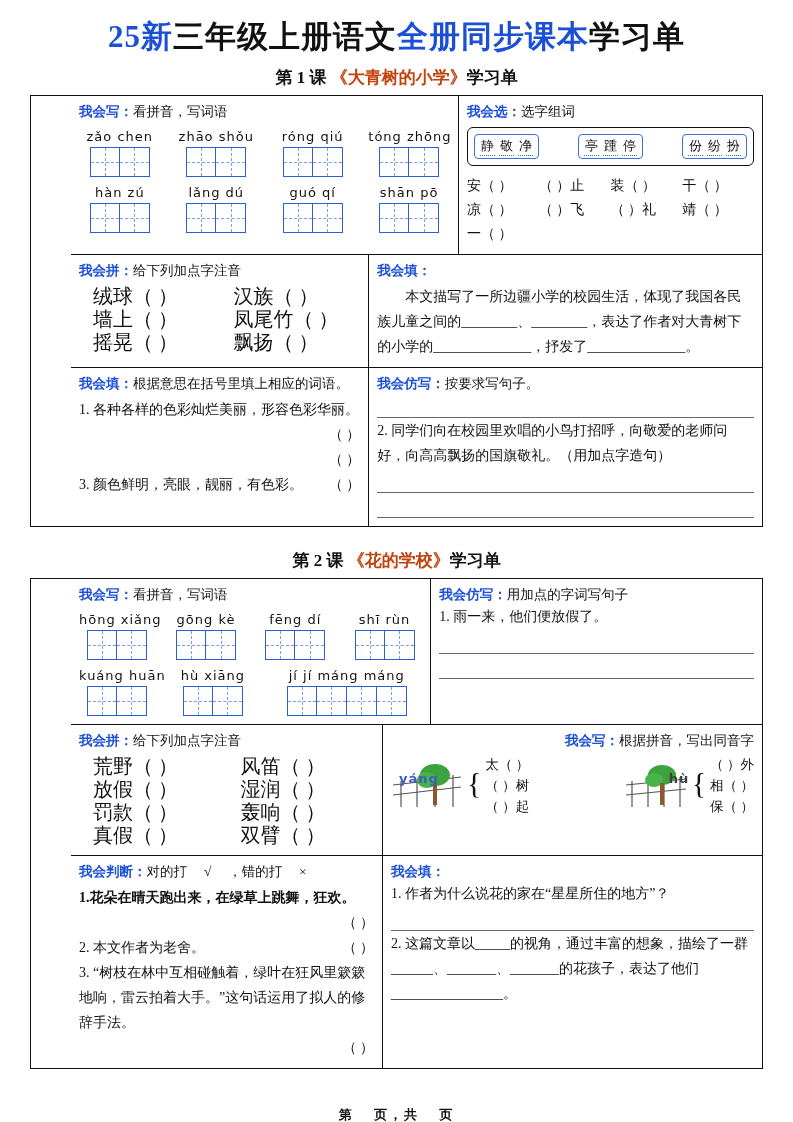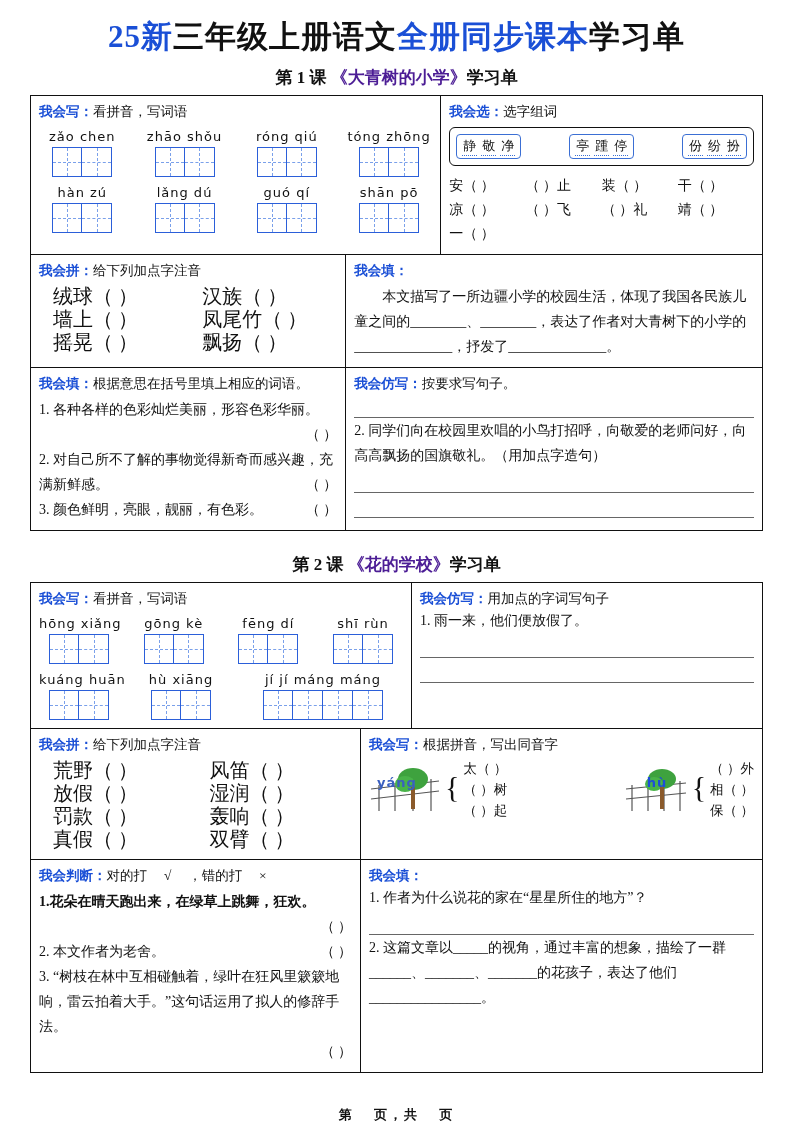--- a/index.html
+++ b/index.html
@@ -24,27 +24,28 @@
   .mt-blue{color:#1a4fd6;}
   .mt-black{color:#111;}
 
   .lesson-title{
     text-align:center;
     font-size:17px;
     font-weight:bold;
     margin-top:8px;
     margin-bottom:6px;
   }
-  .lesson-title .red{color:#4c1d95;}
+  .lesson-title .red{color:#c2410c;}
 
   
   .sheet{
     margin:0 30px;
     border:1.5px solid #111;
     box-sizing:border-box;
+    padding-left:40px;
   }
   .row{display:flex;}
   .row + .row{border-top:1.5px solid #111;}
   .cellL{box-sizing:border-box;padding:6px 8px 8px 8px;}
   .cellR{box-sizing:border-box;padding:6px 8px 8px 8px;border-left:1.5px solid #111;}
 
   .tag{
     color:#1a4fd6;
     font-weight:bold;
     font-size:13.5px;
@@ -286,21 +287,20 @@
 
     <div class="row">
       <div class="cellL" style="width:43%;">
         <div><span class="tag">我会填：</span><span class="tag-line">根据意思在括号里填上相应的词语。</span></div>
         <div class="itemlist">
           <div class="item clearfix">
             <span>1. 各种各样的色彩灿烂美丽，形容色彩华丽。</span>
             <span class="tail">（      ）</span>
           </div>
           <div class="item clearfix">
-            <span>2. 对自己所不了解的事物觉得新奇而感兴趣，充满新鲜感。</span>
             <span class="tail">（      ）</span>
           </div>
           <div class="item clearfix">
             <span>3. 颜色鲜明，亮眼，靓丽，有色彩。</span>
             <span class="tail">（      ）</span>
           </div>
         </div>
       </div>
       <div class="cellR" style="width:57%;">
         <div><span class="tag">我会仿写：</span><span class="tag-line">按要求写句子。</span></div>
@@ -405,21 +405,21 @@
           <span>风笛（     ）</span>
           <span>放假（     ）</span>
           <span>湿润（     ）</span>
           <span>罚款（     ）</span>
           <span>轰响（     ）</span>
           <span>真假（     ）</span>
           <span>双臂（     ）</span>
         </div>
       </div>
 
-      <div class="cellR" style="width:55%;">
+      <div class="cellR" style="width:55%;text-align:right;">
         <div><span class="tag">我会写：</span><span class="tag-line">根据拼音，写出同音字</span></div>
 
         <div class="pic-wrap">
 
           <div class="pic-col">
             <span class="svgpic">
               <svg width="72" height="58" viewBox="0 0 72 58">
                 <g stroke="#555" stroke-width="1.2" fill="none">
                   <line x1="2" y1="30" x2="70" y2="22"></line>
                   <line x1="2" y1="40" x2="70" y2="32"></line>
@@ -464,21 +464,21 @@
             </span>
             <span class="blanks">
               <div>（    ）外</div>
               <div>相（    ）</div>
               <div>保（    ）</div>
             </span>
           </div>
         </div>
         <div style="display:flex;gap:60px;margin-top:-46px;margin-left:8px;pointer-events:none;">
           <span class="py b" style="color:#3a5fc0;">yáng</span>
-          <span class="py b" style="color:#1d4ed8;margin-left:170px;">hù</span>
+          <span class="py b" style="color:#404040;margin-left:170px;">hù</span>
         </div>
       </div>
     </div>
 
     <div class="row">
       <div class="cellL" style="width:45%;">
         <div><span class="tag">我会判断：</span><span class="tag-line">对的打　 √ 　，错的打　 ×</span></div>
         <div class="itemlist">
           <div class="item b">1.花朵在晴天跑出来，在绿草上跳舞，狂欢。</div>
           <div class="item" style="text-align:right;">（     ）</div>

